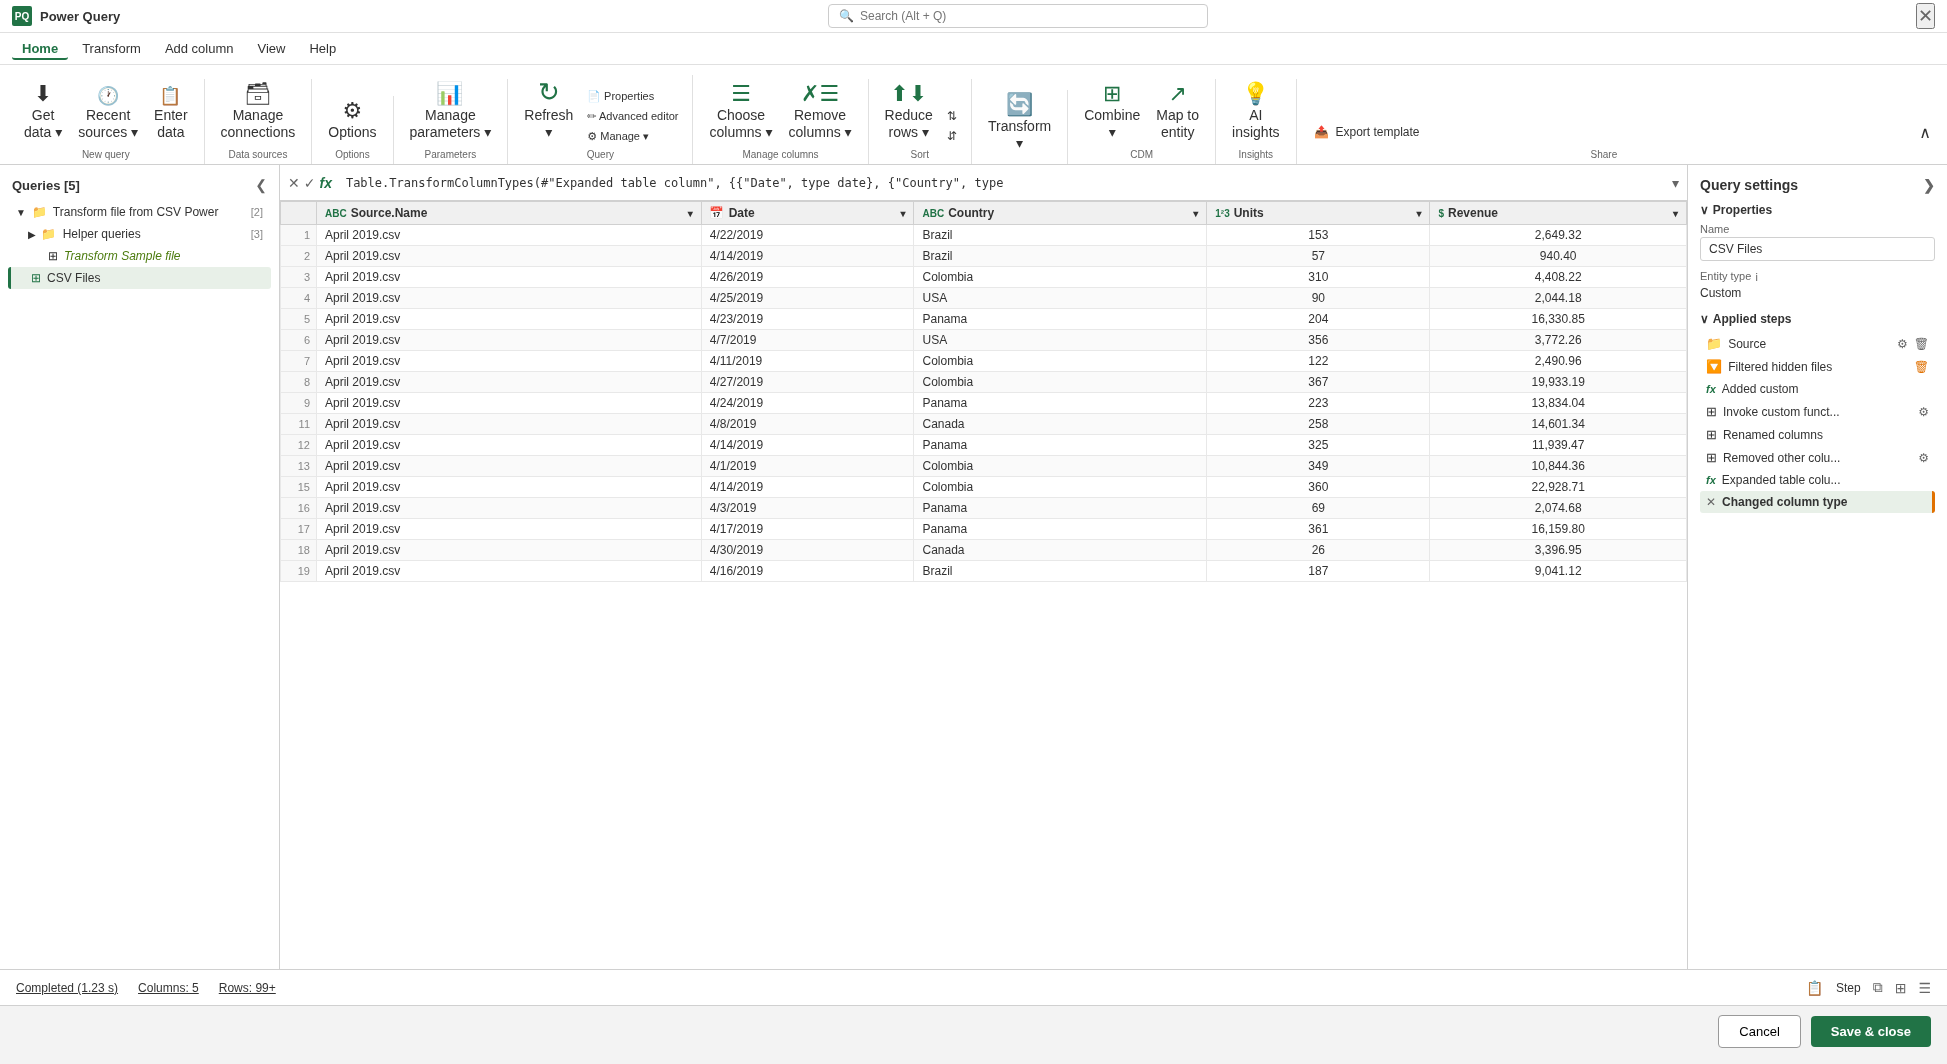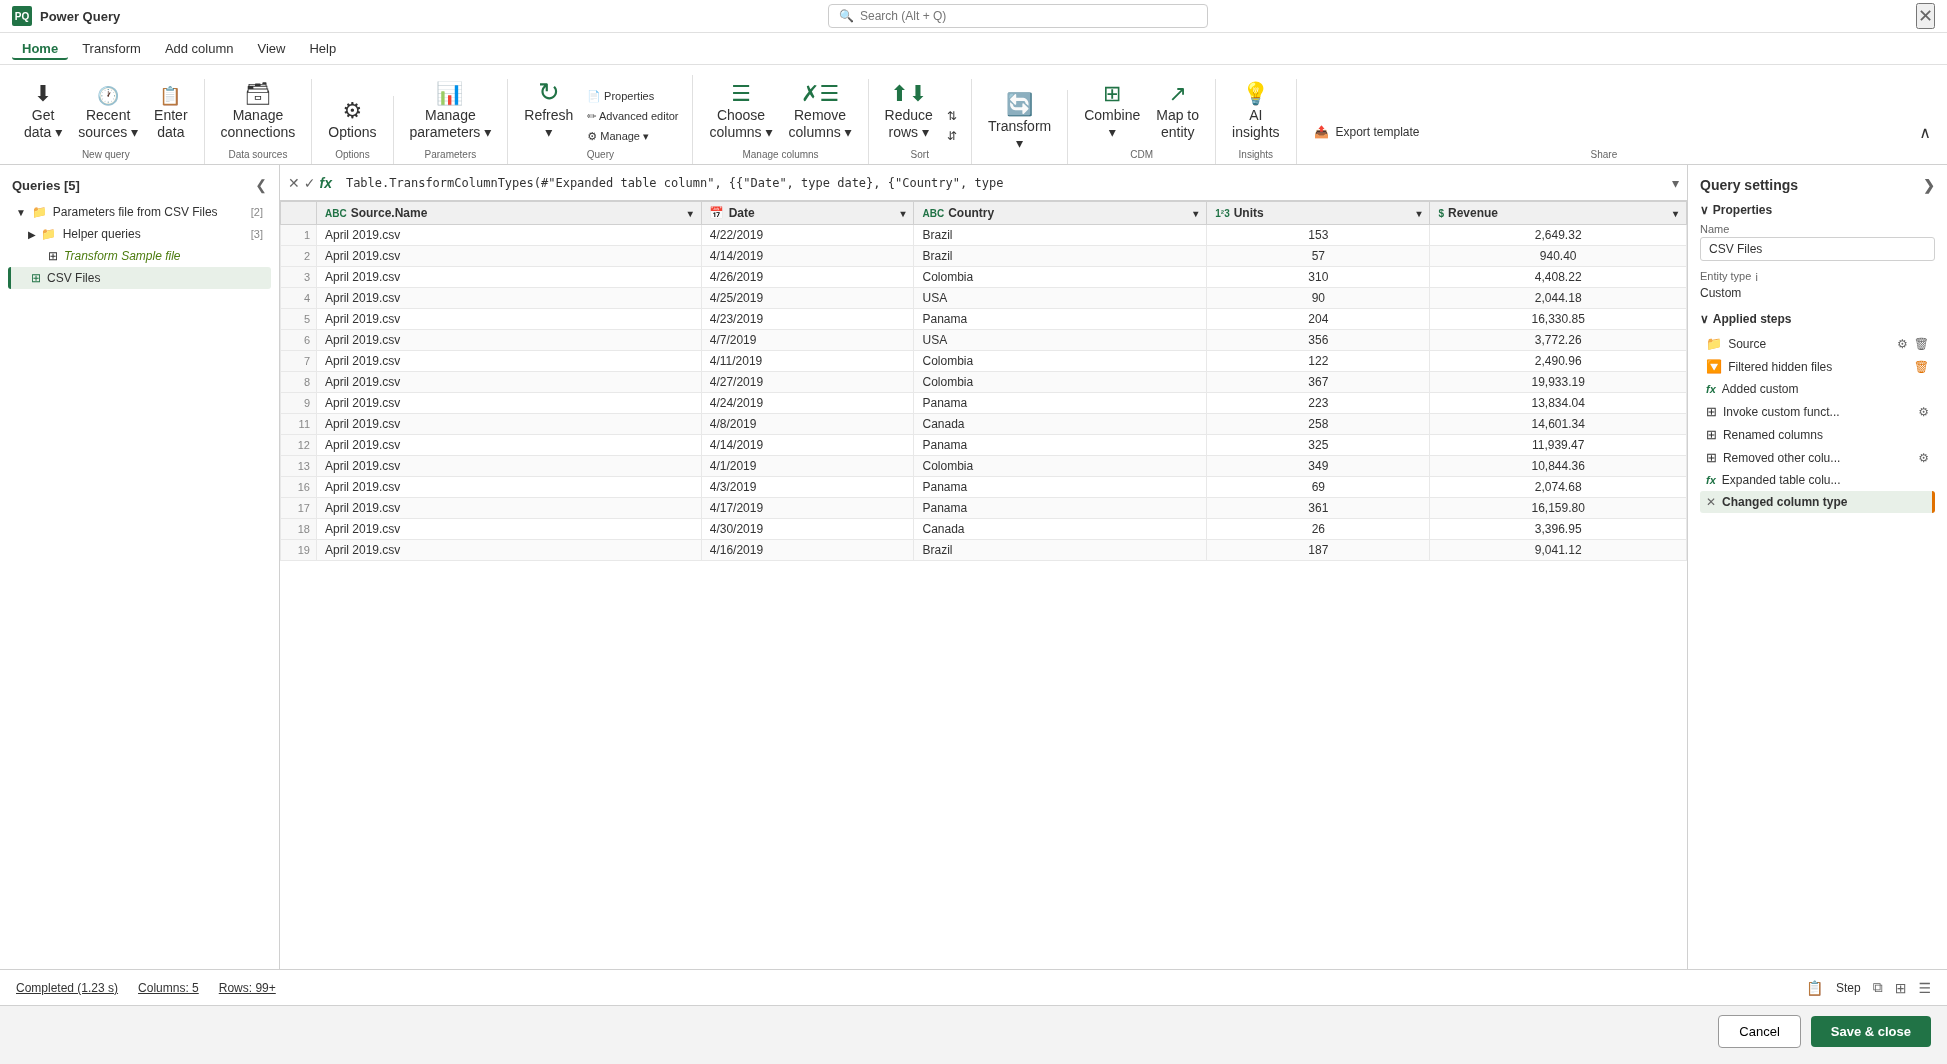--- a/index.html
+++ b/index.html
@@ -279,21 +279,21 @@
   <div class="queries-panel">
     <div class="queries-header">
       <span class="queries-title">Queries [5]</span>
       <span class="queries-collapse">❮</span>
     </div>
     <div class="query-tree">
 
       <div class="tree-item" style="padding-left:8px;">
         <span style="font-size:10px;">▼</span>
         <span style="color:#e8a000;">📁</span>
-        <span class="tree-label">Parameters file from CSV Files</span>
+        <span class="tree-label">Transform file from CSV Power</span>
         <span class="tree-count">[2]</span>
       </div>
 
       <div class="tree-item tree-indent">
         <span style="font-size:10px;">▶</span>
         <span style="color:#e8a000;">📁</span>
         <span class="tree-label">Helper queries</span>
         <span class="tree-count">[3]</span>
       </div>
 
@@ -454,20 +454,28 @@
             </tr>
             <tr>
               <td class="row-num">13</td>
               <td>April 2019.csv</td>
               <td>4/1/2019</td>
               <td>Colombia</td>
               <td class="num">349</td>
               <td class="num">10,844.36</td>
             </tr>
             <tr>
+              <td class="row-num">15</td>
+              <td>April 2019.csv</td>
+              <td>4/14/2019</td>
+              <td>Colombia</td>
+              <td class="num">360</td>
+              <td class="num">22,928.71</td>
+            </tr>
+            <tr>
               <td class="row-num">16</td>
               <td>April 2019.csv</td>
               <td>4/3/2019</td>
               <td>Panama</td>
               <td class="num">69</td>
               <td class="num">2,074.68</td>
             </tr>
             <tr>
               <td class="row-num">17</td>
               <td>April 2019.csv</td>

